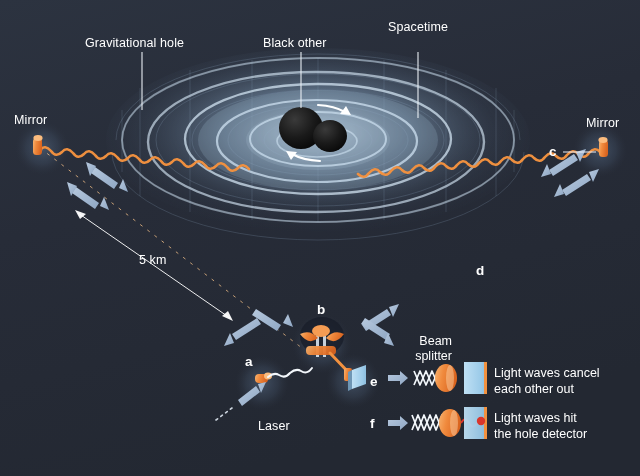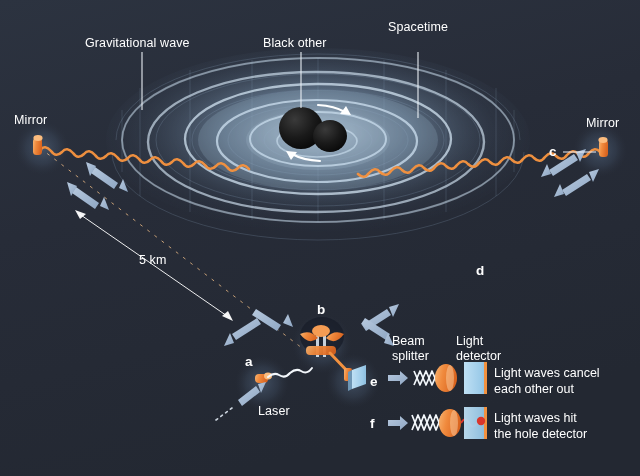--- a/index.html
+++ b/index.html
@@ -7,21 +7,21 @@
        font-family:"Liberation Sans","DejaVu Sans",sans-serif;}
   #stage{position:relative;width:640px;height:476px;
          background:#262b36;overflow:hidden;}
   .svgroot{position:absolute;left:0;top:0;width:640px;height:476px;}
   .lbl{position:absolute;color:#ffffff;font-size:12.5px;line-height:1.22;
        white-space:pre;letter-spacing:.1px;}
   .keyletter{position:absolute;color:#ffffff;font-size:13.5px;font-weight:bold;}
   .legtxt{position:absolute;color:#ffffff;font-size:12.5px;line-height:1.25;
           white-space:pre;}
   .leghead{position:absolute;color:#ffffff;font-size:12.5px;line-height:1.2;
-           text-align:left;white-space:pre;}
+           text-align:right;white-space:pre;}
 </style>
 </head>
 <body>
 
 <div id="stage">
 
   <svg class="svgroot" viewBox="0 0 640 476">
     <defs>
       <linearGradient id="bgGrad" x1="0" y1="0" x2="0.35" y2="1">
         <stop offset="0" stop-color="#2c3340"></stop>
@@ -276,40 +276,38 @@
         <ellipse cx="450" cy="423" rx="11" ry="14" fill="url(#splitGrad)"></ellipse>
         <ellipse cx="454" cy="423" rx="4" ry="13" fill="#ffd9b0" opacity="0.45"></ellipse>
         <path d="M461 423 q4 -7 8 0 q4 7 8 0 q4 -7 8 0" stroke="#d9362c" fill="none" stroke-width="1.8"></path>
         <rect x="464" y="407" width="22" height="32" fill="url(#detGrad)" opacity="0.95"></rect>
         <rect x="484" y="407" width="3" height="32" fill="#f2913f"></rect>
         <circle cx="481" cy="421" r="4.2" fill="#d9362c"></circle>
       </g>
     </g>
   </svg>
 
-  <div class="lbl" style="left:85px;top:36px;">Gravitational wave</div>
+  <div class="lbl" style="left:85px;top:36px;">Gravitational hole</div>
   <div class="lbl" style="left:263px;top:36px;">Black other</div>
   <div class="lbl" style="left:388px;top:20px;">Spacetime</div>
 
   <div class="lbl" style="left:14px;top:113px;">Mirror</div>
   <div class="lbl" style="left:586px;top:116px;">Mirror</div>
 
   <div class="lbl" style="left:139px;top:253px;">5 km</div>
-  <div class="lbl" style="left:258px;top:404px;">Laser</div>
+  <div class="lbl" style="left:258px;top:419px;">Laser</div>
 
   <div class="keyletter" style="left:245px;top:354px;">a</div>
   <div class="keyletter" style="left:317px;top:302px;">b</div>
   <div class="keyletter" style="left:549px;top:144px;">c</div>
   <div class="keyletter" style="left:476px;top:263px;">d</div>
   <div class="keyletter" style="left:370px;top:374px;">e</div>
   <div class="keyletter" style="left:370px;top:416px;">f</div>
 
   <div class="leghead" style="left:392px;top:334px;width:60px;">Beam
 splitter</div>
-  <div class="leghead" style="left:456px;top:334px;width:66px;">Light
-detector</div>
 
   <div class="legtxt" style="left:494px;top:366px;">Light waves cancel
 each other out</div>
   <div class="legtxt" style="left:494px;top:411px;">Light waves hit
 the hole detector</div>
 
 </div>
 
 </body></html>

